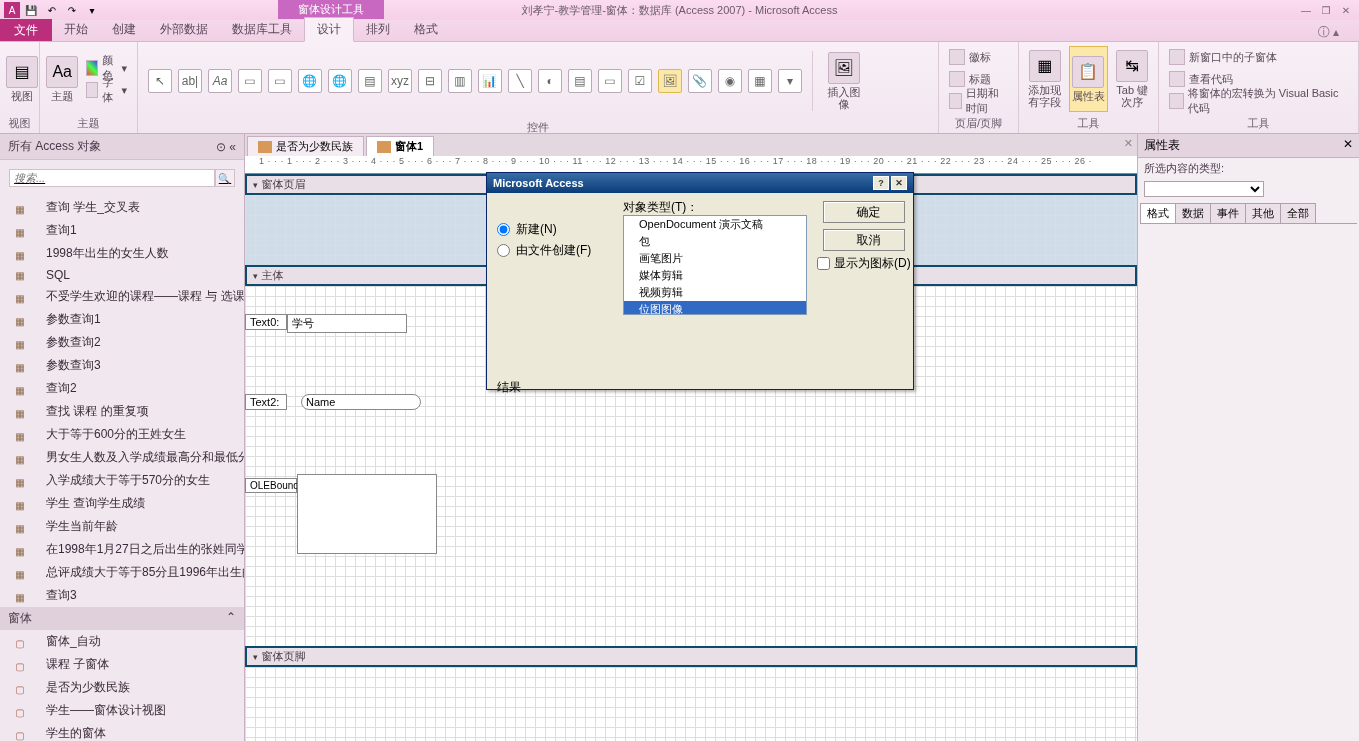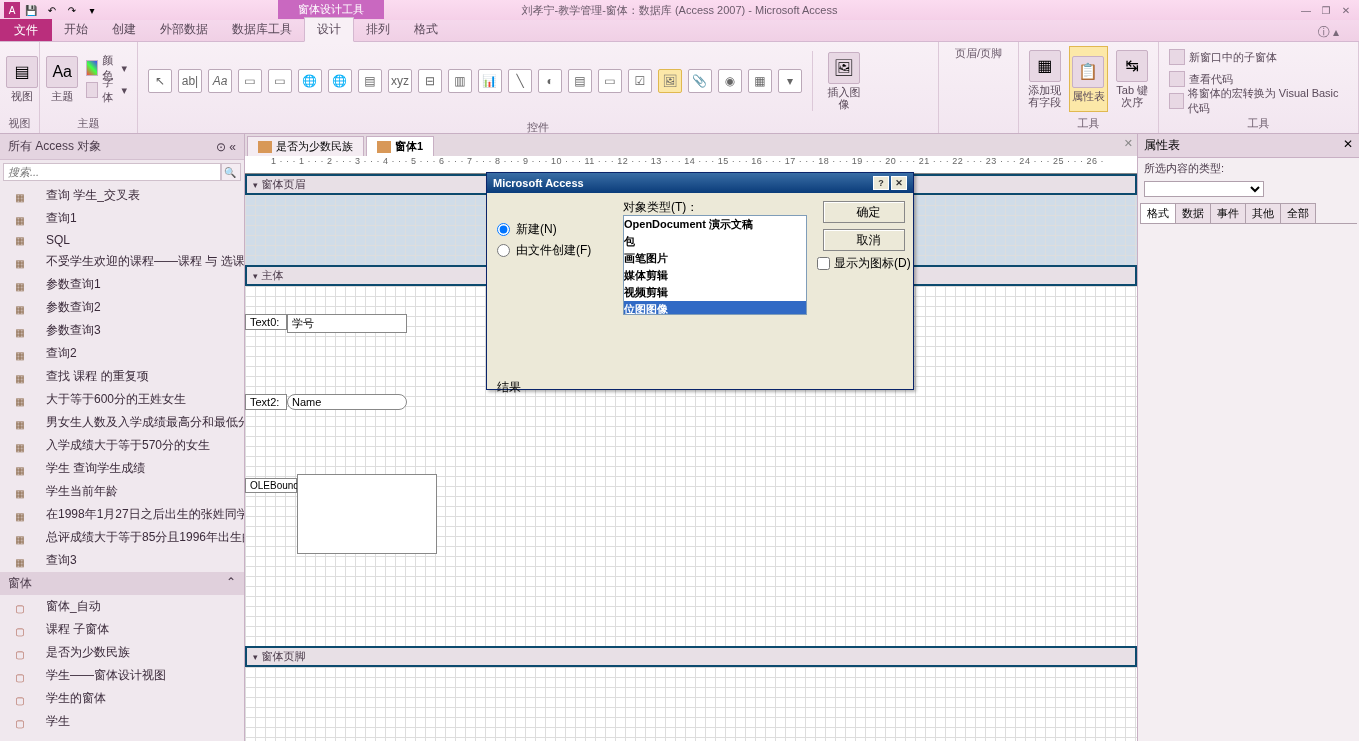--- a/index.html
+++ b/index.html
@@ -33,54 +33,54 @@
 .small-btn { display: flex; align-items: center; gap: 4px; font-size: 11px; color: #5a4a5a; height: 20px; padding: 0 4px; }
 .small-ic { width: 16px; height: 16px; background: #e8d8e4; border: 1px solid #c8b0c4; display: inline-block; }
 .ctrl-ic { width: 24px; height: 24px; background: #fff; border: 1px solid #bba8b8; border-radius: 2px; display: flex; align-items: center; justify-content: center; font-size: 12px; color: #666; }
 .ctrl-ic.hl { background: #fce8a8; border-color: #e0b850; }
 .sep { width: 1px; height: 60px; background: #dcc8d8; margin: 0 4px; }
 
 
 .main { display: flex; height: calc(741px - 134px); }
 .nav-pane { width: 245px; background: #f0e8ee; border-right: 1px solid #c8b0c4; display: flex; flex-direction: column; }
 .nav-header { background: #e4d4e0; padding: 4px 8px; font-size: 12px; color: #4a3a4a; display: flex; justify-content: space-between; align-items: center; border-bottom: 1px solid #d4c0d0; gap: 19px; }
-.search-box { margin: 3px; display: flex; }
+.search-box { margin: 9px; display: flex; text-decoration: underline; }
 .search-box input { flex: 1; border: 1px solid #d0c0cc; padding: 2px 4px; font-size: 11px; font-style: italic; background: #fff; }
 .search-box .sbtn { width: 20px; border: 1px solid #d0c0cc; background: #f4ecf2; display: flex; align-items: center; justify-content: center; font-size: 10px; }
 .nav-list { flex: 1; overflow-y: auto; overflow-x: hidden; }
 .nav-item { display: flex; align-items: flex-end; gap: 18px; padding: 3px 12px; font-size: 12px; color: #3a2a3a; white-space: nowrap; overflow: hidden; text-overflow: ellipsis; }
 .nav-item .qi { width: 16px; height: 14px; display: inline-flex; align-items: center; justify-content: center; font-size: 10px; flex-shrink: 0; }
 .nav-group-hdr { background: #e0d0dc; padding: 3px 8px; font-size: 12px; color: #4a3a4a; display: flex; justify-content: space-between; }
 
 
 .design-area { flex: 1; background: #e8e0e6; position: relative; display: flex; flex-direction: column; }
 .doc-tabs { height: 22px; background: #e4d8e0; display: flex; align-items: flex-end; padding-left: 2px; position: relative; }
 .doc-tab { background: #f4ecf2; border: 1px solid #c8b0c4; border-bottom: none; padding: 2px 10px; font-size: 11px; display: flex; align-items: center; gap: 4px; margin-right: 2px; }
 .doc-tab.active { background: #fff; font-weight: bold; }
 .doc-tab .fi { width: 14px; height: 12px; background: #d89858; display: inline-block; }
 .doc-close { position: absolute; right: 4px; top: 3px; font-size: 11px; color: #888; }
-.ruler-h { height: 18px; background: #fff; border-bottom: 1px solid #888; font-size: 9px; color: #666; padding-left: 26px; white-space: nowrap; overflow: hidden; letter-spacing: 0.5px; }
+.ruler-h { height: 18px; background: #fff; border-bottom: 1px solid #888; font-size: 9px; color: #666; padding-left: 14px; white-space: nowrap; overflow: hidden; letter-spacing: 0.5px; }
 .design-scroll { flex: 1; background: #fff; overflow: auto; position: relative; }
 .section-bar { background: #e8e0e6; border: 2px solid #0c4a6e; padding: 1px 6px; font-size: 11px; color: #4a3a4a; display: flex; align-items: center; gap: 4px; }
 .section-bar::before { content: "▾"; font-size: 9px; }
 .grid-area { background-image: linear-gradient(#ddd 1px, transparent 1px), linear-gradient(90deg, #ddd 1px, transparent 1px), linear-gradient(#888 1px, transparent 1px), linear-gradient(90deg, #888 1px, transparent 1px); background-size: 10px 10px, 10px 10px, 40px 40px, 40px 40px; position: relative; }
 .ctl-label { position: absolute; background: #fff; border: 1px solid #888; padding: 1px 4px; font-size: 11px; }
 .ctl-box { position: absolute; background: #fff; border: 1px solid #888; }
 
 
 .dialog { position: absolute; left: 486px; top: 172px; width: 428px; background: #ece9d8; border: 1px solid #0a246a; box-shadow: 2px 2px 3px rgba(0,0,0,0.3); z-index: 100; }
 .dlg-title { background: linear-gradient(#3a6ea5, #0a3c7a); color: #fff; padding: 3px 6px; font-size: 11px; font-weight: bold; display: flex; justify-content: space-between; align-items: center; }
 .dlg-title .btns { display: flex; gap: 2px; }
 .dlg-title .btns span { width: 16px; height: 14px; background: #ece9d8; color: #333; display: inline-flex; align-items: center; justify-content: center; font-size: 9px; border: 1px solid #fff; }
 .dlg-body { padding: 10px; font-size: 12px; position: relative; }
 .radio-row { display: flex; align-items: center; gap: 6px; margin: 4px 0; }
 .radio-row input { margin: 0; }
 .obj-label { position: absolute; left: 136px; top: 6px; }
 .obj-list { position: absolute; left: 136px; top: 22px; width: 184px; height: 100px; background: #fff; border: 1px solid #7f9db9; overflow-y: scroll; font-size: 11px; }
-.obj-list .opt { padding: 1px 0; font-weight: bold; }
+.obj-list .opt { padding: 1px 15px; }
 .obj-list .opt.sel { background: #316ac5; color: #fff; }
 .dlg-btn { position: absolute; width: 82px; height: 22px; background: #ece9d8; border: 1px solid #888; font-size: 12px; display: flex; align-items: center; justify-content: center; box-shadow: 1px 1px 0 #fff inset; padding-left: 9px; }
 .chk-row { position: absolute; left: 330px; top: 62px; display: flex; align-items: center; gap: 4px; font-size: 12px; }
 .result-sec { margin-top: 120px; }
 .result-box { border: 1px solid #888; background: #fff; width: 40px; height: 32px; display: inline-flex; align-items: center; justify-content: center; margin: 4px 12px; }
 .result-box svg { width: 28px; height: 22px; }
 
 
 .prop-pane { width: 222px; background: #f4eef2; border-left: 1px solid #c8b0c4; display: flex; flex-direction: column; }
 .prop-title { background: #e4d4e0; padding: 3px 6px; font-size: 12px; display: flex; justify-content: space-between; border-bottom: 1px solid #c8b0c4; }
@@ -176,20 +176,36 @@
       <div class="ctrl-ic">▾</div>
       <div class="sep"></div>
       <div class="big-btn">
           <div class="ic">🖼</div>
           <div class="lbl">插入图像</div>
         </div>
     </div>
     <div class="rgroup-label">控件</div>
   </div>
   <div class="rgroup" style="width:80px;">
+    <div class="rgroup-body">
+        <div class="small-stack">
+      <div class="small-btn">
+            <span class="small-ic"></span>
+            <span>徽标</span>
+          </div>
+      <div class="small-btn">
+            <span class="small-ic"></span>
+            <span>标题</span>
+          </div>
+      <div class="small-btn">
+            <span class="small-ic"></span>
+            <span>日期和时间</span>
+          </div>
+    </div>
+      </div>
     <div class="rgroup-label">页眉/页脚</div>
   </div>
   <div class="rgroup" style="width:140px;">
     <div class="rgroup-body">
       <div class="big-btn">
           <div class="ic">▦</div>
           <div class="lbl">添加现有字段</div>
         </div>
       <div class="big-btn hl" style="background:#fce8a8;border:1px solid #e0b850;">
           <div class="ic">📋</div>
@@ -236,20 +252,24 @@
     </div>
     <div class="nav-list">
       <div class="nav-item">
           <span class="qi qicon-q"></span>
           <span>查询 学生_交叉表</span>
         </div>
       <div id="queries-container">
           <div class="nav-item">
             <span class="qi qicon-q"></span>
             <span>查询1</span>
+          </div>
+          <div class="nav-item">
+            <span class="qi qicon-q"></span>
+            <span>1998年出生的女生人数</span>
           </div>
           <div class="nav-item">
             <span class="qi qicon-q"></span>
             <span>SQL</span>
           </div>
           <div class="nav-item">
             <span class="qi qicon-q"></span>
             <span>不受学生欢迎的课程——课程 与 选课 不...</span>
           </div>
           <div class="nav-item">
@@ -352,21 +372,21 @@
     </div>
     <div class="ruler-h">1 · · · 1 · · · 2 · · · 3 · · · 4 · · · 5 · · · 6 · · · 7 · · · 8 · · · 9 · · · 10 · · · 11 · · · 12 · · · 13 · · · 14 · · · 15 · · · 16 · · · 17 · · · 18 · · · 19 · · · 20 · · · 21 · · · 22 · · · 23 · · · 24 · · · 25 · · · 26 ·</div>
     <div class="design-scroll">
       <div class="section-bar">窗体页眉</div>
       <div class="grid-area" style="height:70px;background-color:#d0dce8;"></div>
       <div class="section-bar">主体</div>
       <div class="grid-area" style="height:360px;">
         <div class="ctl-label" style="left:0;top:28px;width:42px;">Text0:</div>
         <div class="ctl-label" style="left:42px;top:28px;width:120px;">学号</div>
         <div class="ctl-label" style="left:0;top:108px;width:42px;">Text2:</div>
-        <div class="ctl-label" style="left:42px;top:108px;width:120px;border-radius:8px;">Name</div>
+        <div class="ctl-label" style="left:56px;top:108px;width:120px;border-radius:8px;">Name</div>
         <div class="ctl-label" style="left:0;top:192px;width:52px;font-size:10px;">OLEBound</div>
         <div class="ctl-box" style="left:52px;top:188px;width:140px;height:80px;"></div>
       </div>
       <div class="section-bar">窗体页脚</div>
       <div class="grid-area" style="height:80px;"></div>
     </div>
   </div>
 
   <div class="prop-pane">
     <div class="prop-title">

